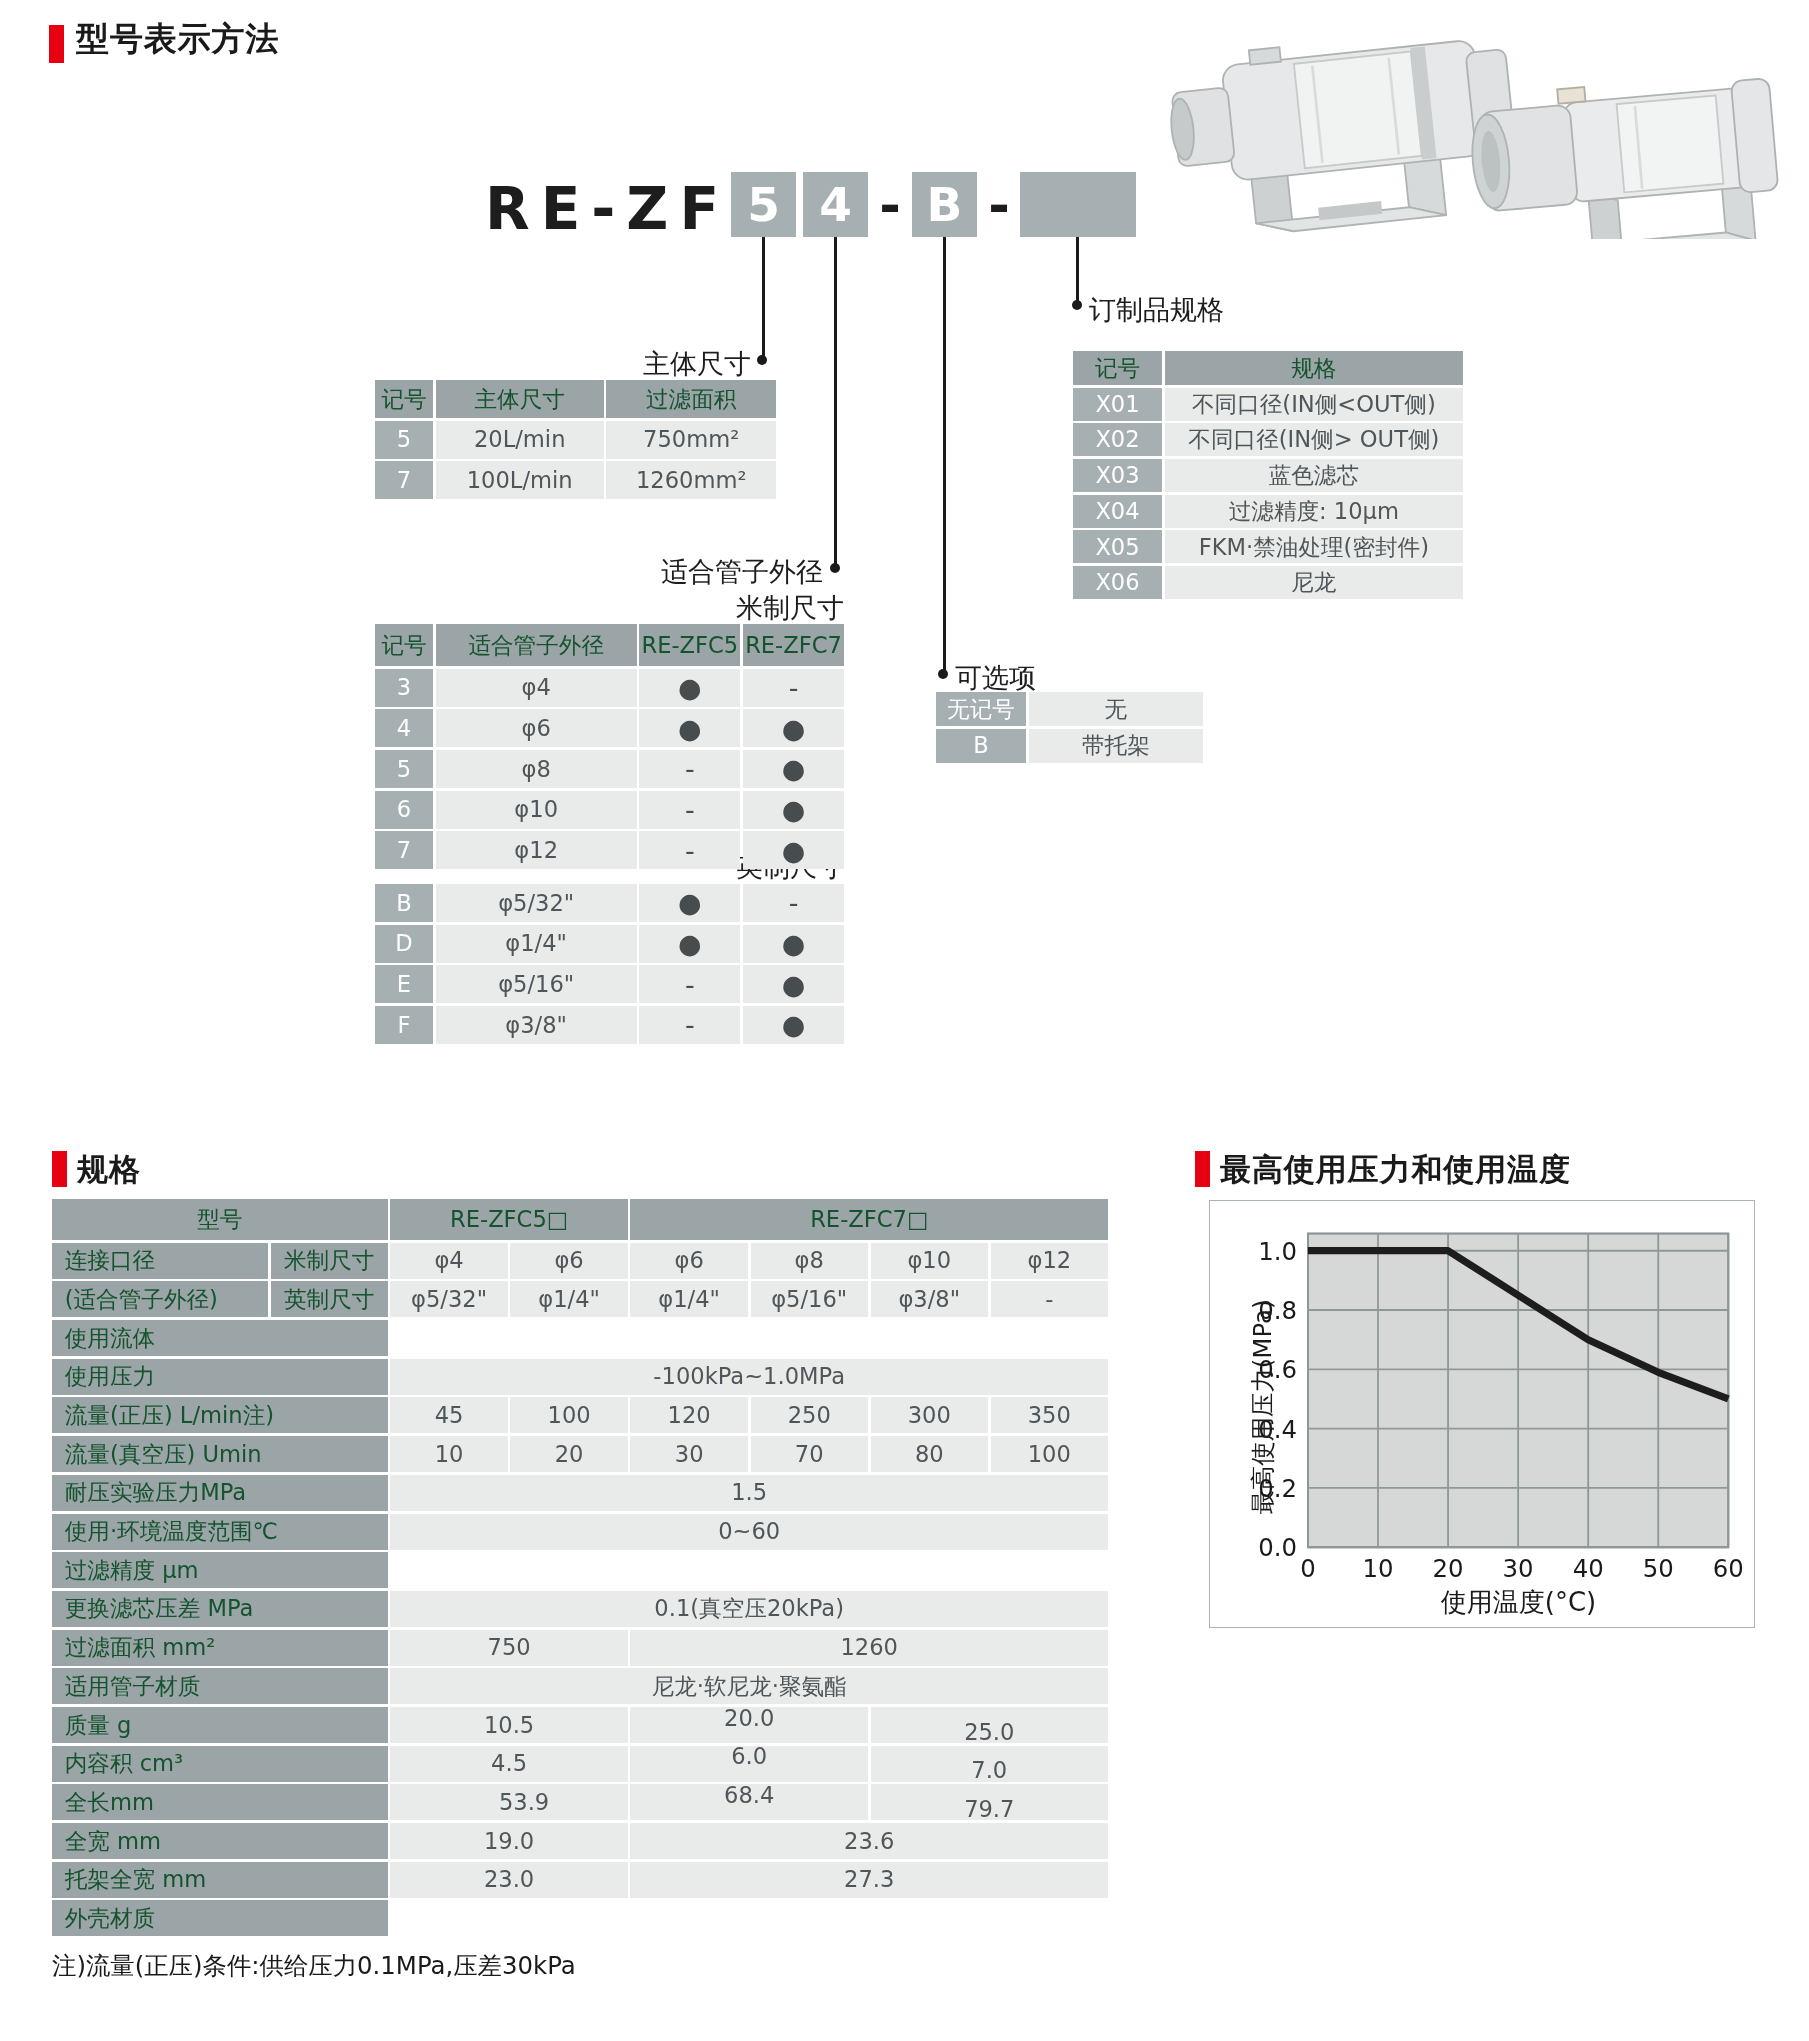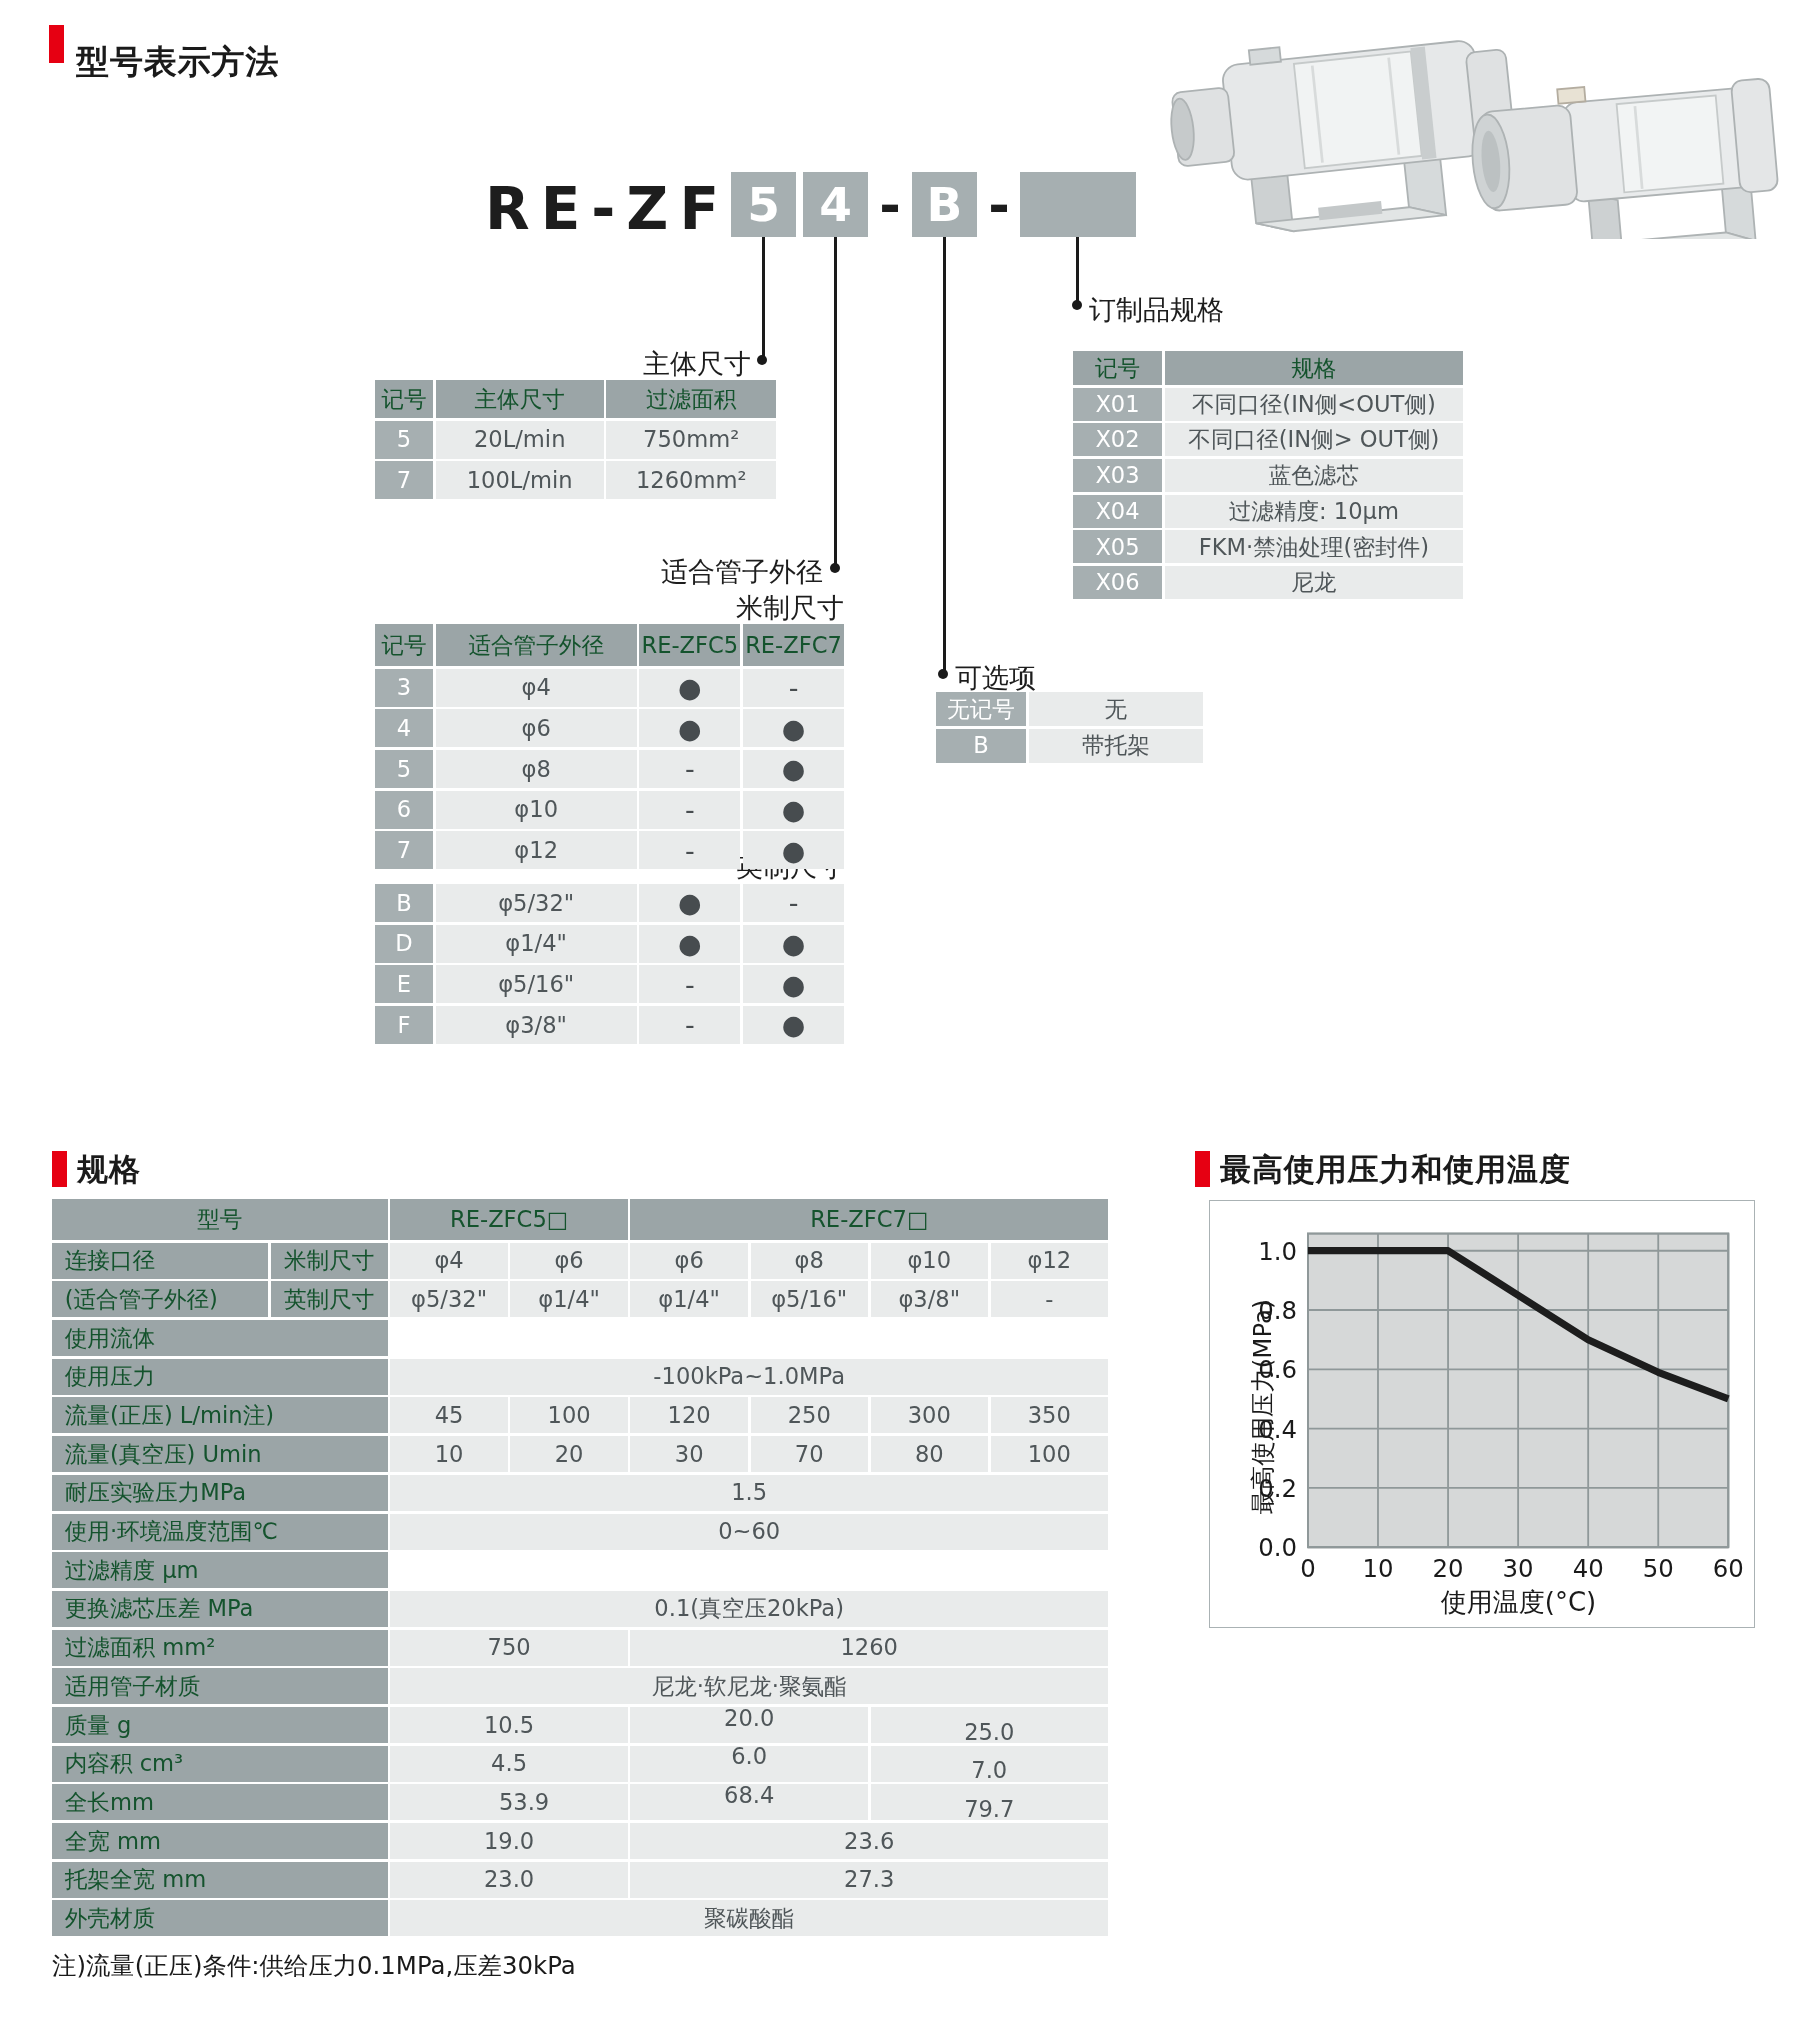--- a/index.html
+++ b/index.html
@@ -31,21 +31,21 @@
   .note{position:absolute;font-size:24.4px;color:#1a1a1a;}
   
   .chart-box{position:absolute;left:1209px;top:1200px;width:546px;height:428px;border:1.8px solid #aab2b4;background:#fff;box-sizing:border-box;}
   .ylab{position:absolute;left:-56px;top:190px;transform:rotate(-90deg);transform-origin:center;font-size:24.4px;width:217px;text-align:center;color:#1a1a1a;}
   .xlab{position:absolute;left:98px;top:384px;width:421px;text-align:center;font-size:26px;color:#1a1a1a;}
 </style>
 </head>
 <body>
 
 <div class="bar" style="left:49px;top:25px;height:38px;"></div>
-<div class="sec-title" style="left:76px;top:40px;">型号表示方法</div>
+<div class="sec-title" style="left:76px;top:17px;">型号表示方法</div>
 
 <svg class="abs" style="left:1158px;top:7.2px;" width="642" height="232" viewBox="0 0 710 256">
   <g transform="translate(18,14) rotate(-6 180 120)">
     <path d="M80 150 L80 215 L120 228 L120 162 Z" fill="#cdd1d2" stroke="#aeb3b4" stroke-width="2"></path>
     <path d="M250 150 L250 215 L290 228 L290 162 Z" fill="#d6dadb" stroke="#aeb3b4" stroke-width="2"></path>
     <path d="M80 215 L120 228 L290 228 L250 215 Z" fill="#e2e5e5" stroke="#aeb3b4" stroke-width="2"></path>
     <rect x="150" y="205" width="70" height="14" fill="#c4c8c9"></rect>
     <rect x="60" y="38" width="280" height="128" rx="18" fill="#e6e8e9" stroke="#adb2b3" stroke-width="2"></rect>
     <rect x="140" y="44" width="130" height="116" fill="#f1f3f3" stroke="#c6caca" stroke-width="2"></rect>
     <line x1="160" y1="48" x2="160" y2="156" stroke="#d8dbdb" stroke-width="3"></line>
@@ -271,21 +271,20 @@
 
   <div class="c h lft" style="grid-column:1/span 2;">全宽 mm</div>
   <div class="c v" style="grid-column:3/span 2;">19.0</div>
   <div class="c v" style="grid-column:5/span 4;">23.6</div>
 
   <div class="c h lft" style="grid-column:1/span 2;">托架全宽 mm</div>
   <div class="c v" style="grid-column:3/span 2;">23.0</div>
   <div class="c v" style="grid-column:5/span 4;">27.3</div>
 
   <div class="c h lft" style="grid-column:1/span 2;">外壳材质</div>
-  <div class="c v" style="grid-column:3/span 6;">聚碳酸酯</div>
 </div>
 
 <div class="note" style="left:52px;top:1950px;">注)流量(正压)条件:供给压力0.1MPa,压差30kPa</div>
 
 <div class="bar" style="left:1195px;top:1151px;height:36px;"></div>
 <div class="sec-title" style="left:1220px;top:1149px;font-size:31px;">最高使用压力和使用温度</div>
 
 <div class="chart-box">
   <svg id="chart-svg" width="543" height="424" viewBox="0 0 600 469">
       <rect x="108" y="36" width="465" height="347" fill="#d6d8d8" stroke="#8f9899" stroke-width="2"></rect>

